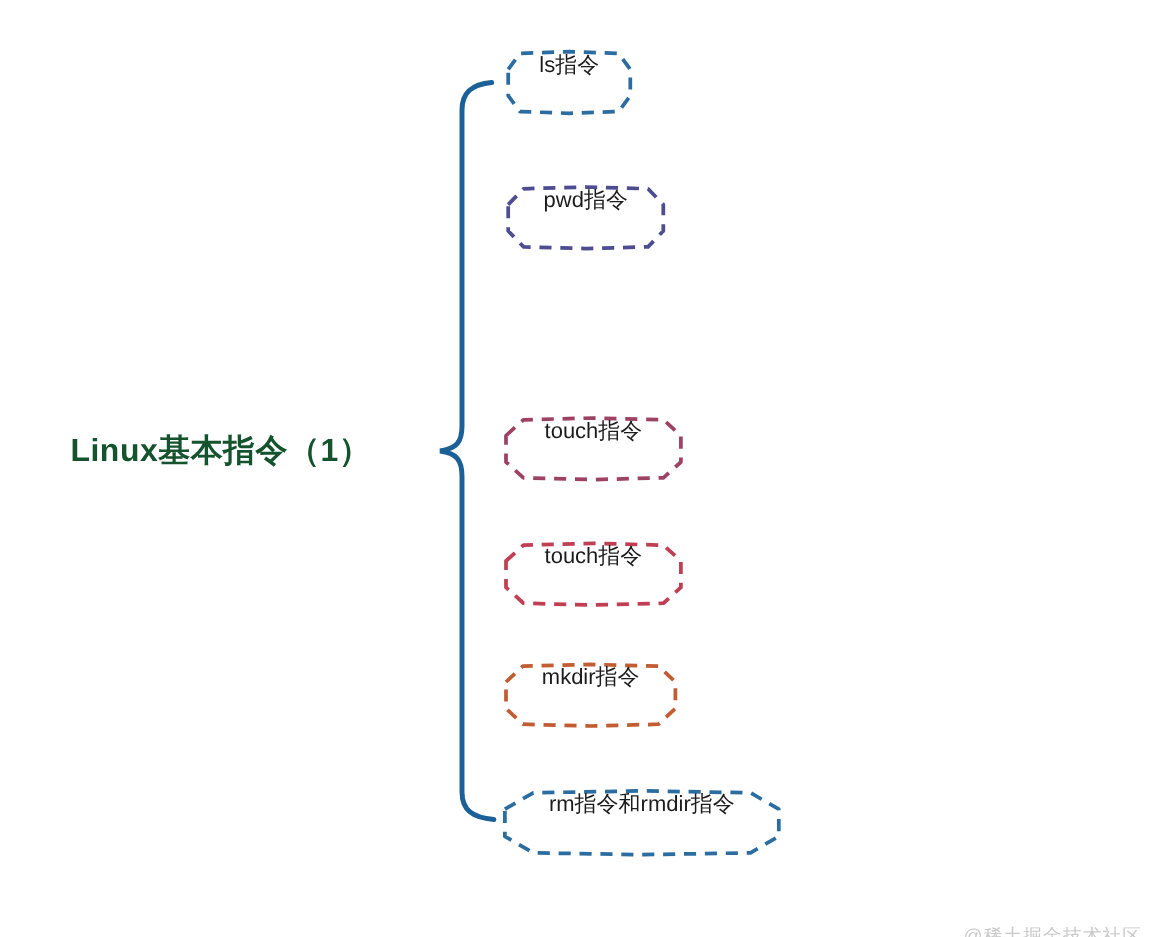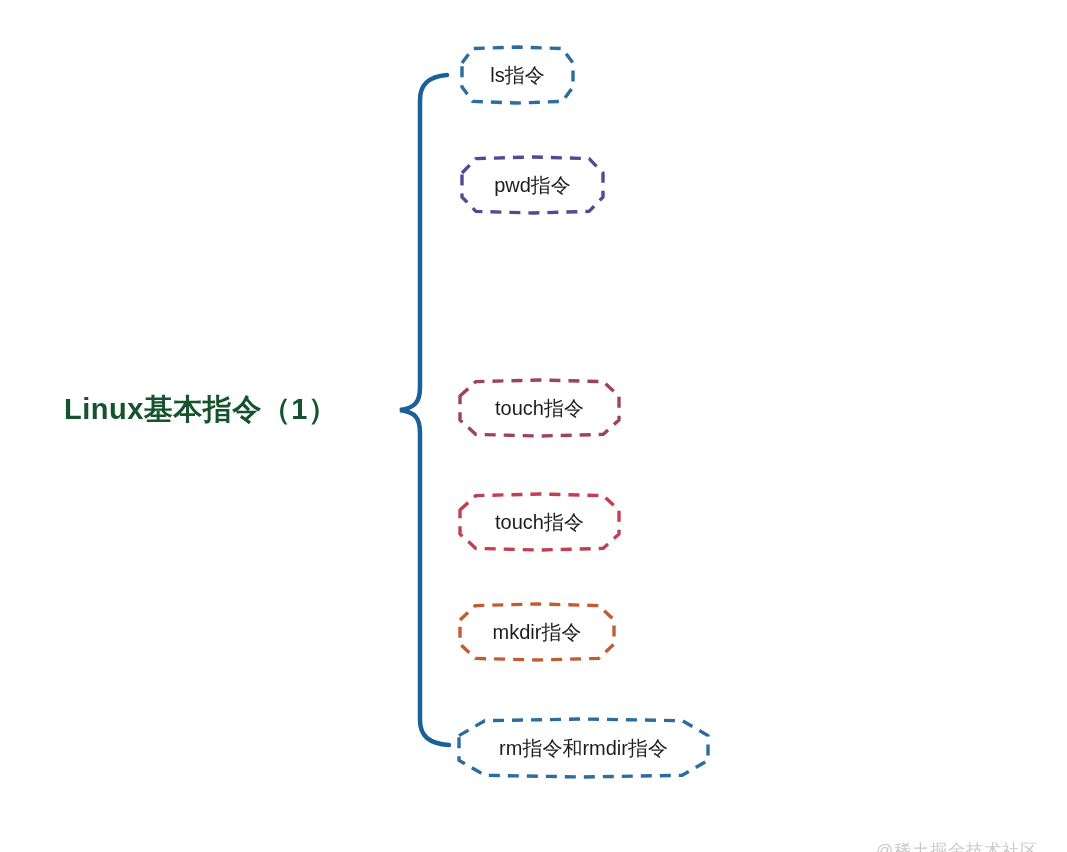--- a/index.html
+++ b/index.html
@@ -30,21 +30,20 @@
   }
   .brace-svg path {
     fill: none;
     stroke: currentColor;
     stroke-width: 4.5;
     stroke-linecap: round;
   }
   .node {
     position: absolute;
     display: flex;
-    align-items: center;
     justify-content: center;
   }
   .node svg {
     position: absolute;
     inset: 0;
     width: 100%;
     height: 100%;
     overflow: visible;
   }
   .node polygon {
@@ -55,21 +54,21 @@
     stroke-linejoin: round;
   }
   .node .label {
     position: relative;
     color: #1c1c1c;
     font-size: 20px;
     white-space: nowrap;
   }
   
   #node-0 { left: 460px; top:  45px; width: 115px; height: 60px; }
-  #node-1 { left: 460px; top: 155px; width: 145px; height: 60px; }
+  #node-1 { left: 460px; top: 168px; width: 145px; height: 60px; }
   #node-2 { left: 461px; top: 267px; width: 124px; height: 60px; }
   #node-3 { left: 458px; top: 378px; width: 163px; height: 60px; }
   #node-4 { left: 458px; top: 492px; width: 163px; height: 60px; }
   #node-5 { left: 458px; top: 602px; width: 158px; height: 60px; }
   #node-6 { left: 457px; top: 717px; width: 253px; height: 62px; }
   .watermark {
     position: absolute;
     left: 876px;
     top: 803px;
     font-size: 17px;

